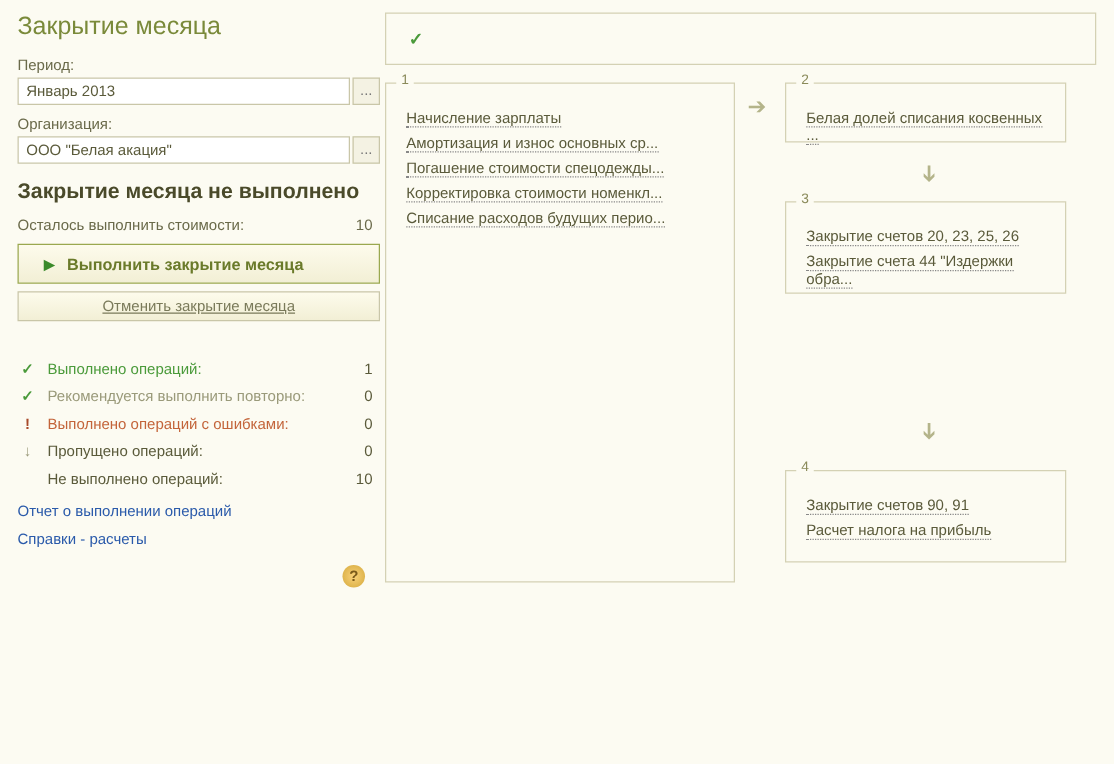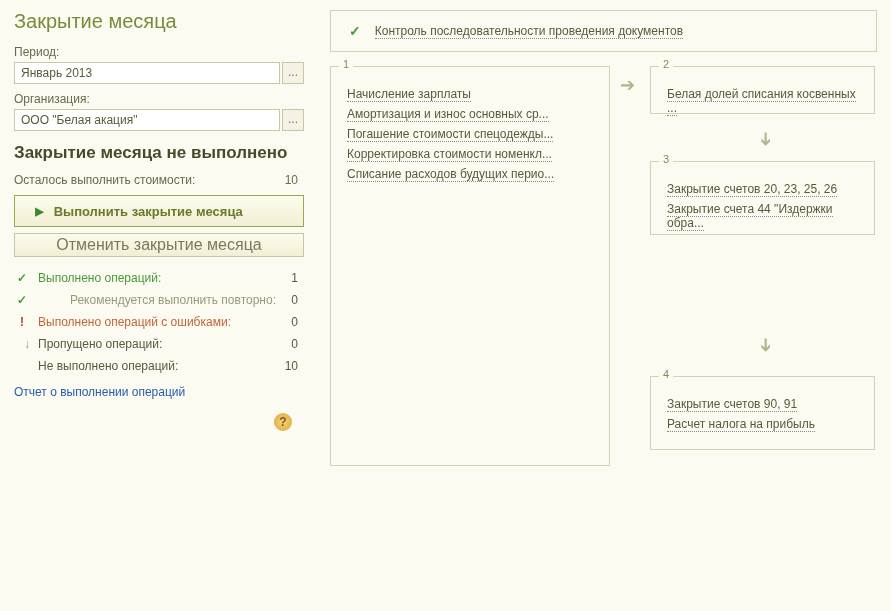--- a/index.html
+++ b/index.html
@@ -9,21 +9,21 @@
     font-size: 12px;
     background: #fcfbf2;
     width: 891px;
     height: 611px;
     overflow: hidden;
     color: #5a5a3a;
   }
   .container {
     padding: 10px 14px;
     display: flex;
-    gap: 26px;
+    gap: 4px;
     height: 100%;
   }
   .left-pane {
     width: 290px;
     flex-shrink: 0;
   }
   .right-pane {
     flex: 1;
     display: flex;
     flex-direction: column;
@@ -95,39 +95,40 @@
     color: #3a8a2a;
     font-size: 11px;
     margin-left: -40px;
   }
   .cancel-button {
     width: 100%;
     height: 24px;
     border: 1px solid #c9c6a8;
     background: linear-gradient(#fdfbec, #f2efd5);
     color: #7a7a5a;
-    font-size: 16px;
-    cursor: pointer;
-    margin-bottom: 10px;
+    font-size: 12px;
+    cursor: pointer;
+    margin-bottom: 27px;
+    text-decoration: underline;
   }
   .stat-row {
     display: flex;
     align-items: center;
     padding: 4px 0;
     gap: 8px;
   }
   .stat-icon {
     width: 16px;
     text-align: center;
     font-weight: bold;
   }
   .stat-label { flex: 1; }
   .stat-count { width: 20px; text-align: right; padding-right: 6px; }
   .green { color: #4a9a3a; }
-  .gray { color: #9a9a7a; text-align: right; }
+  .gray { color: #9a9a7a; }
   .red { color: #c3643a; }
   .darkred { color: #a84a2a; }
   .link {
     color: #2a5aaa;
     cursor: pointer;
     display: block;
     margin-top: 8px;
   }
   .link-dotted {
     color: #5a5a3a;
@@ -252,28 +253,28 @@
           <span class="stat-count">0</span>
         </div>
         <div class="stat-row">
           <span class="stat-icon "></span>
           <span class="stat-label ">Не выполнено операций:</span>
           <span class="stat-count">10</span>
         </div>
       </div>
 
     <a class="link">Отчет о выполнении операций</a>
+    <a class="link">Справки - расчеты</a>
 
     <span class="help-icon">?</span>
   </div>
 
   <div class="right-pane">
     <div class="top-box">
       <span class="check-icon">✓</span>
-      <a class="link-dotted">Контроль последовательности проведения документов</a>
     </div>
 
     <div class="steps-area">
       <div class="step-box" id="box1">
         <div class="step-num">1</div>
         <div id="step1-items">
             <div class="step-item"><a class="link-dotted">Начисление зарплаты</a></div>
             <div class="step-item"><a class="link-dotted">Амортизация и износ основных ср...</a></div>
             <div class="step-item"><a class="link-dotted">Погашение стоимости спецодежды...</a></div>
             <div class="step-item"><a class="link-dotted">Корректировка стоимости номенкл...</a></div>

